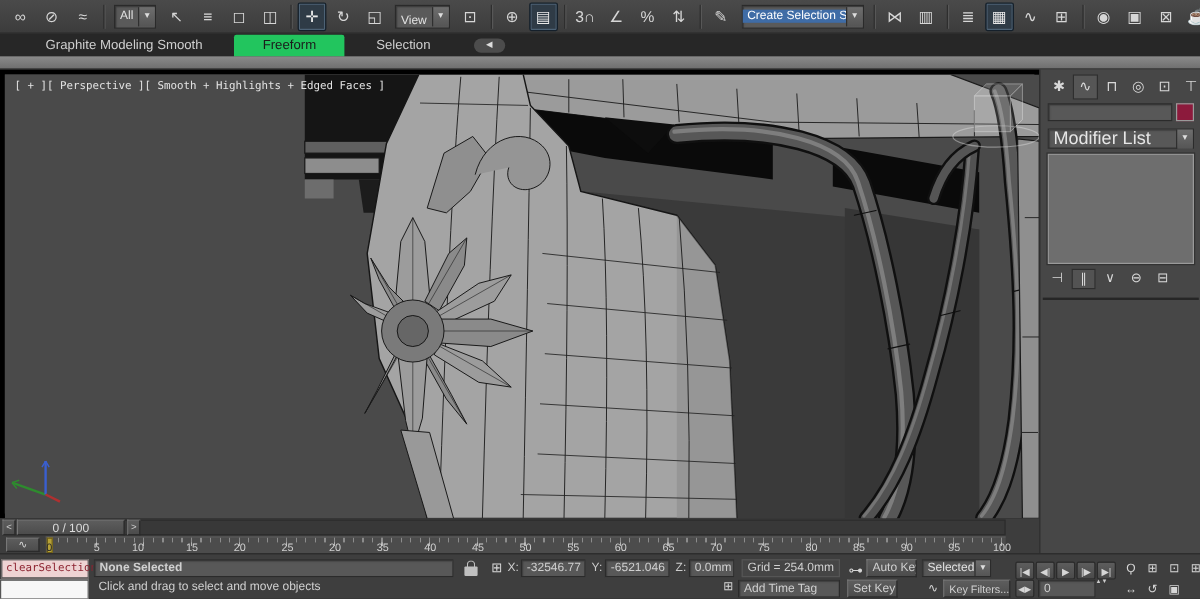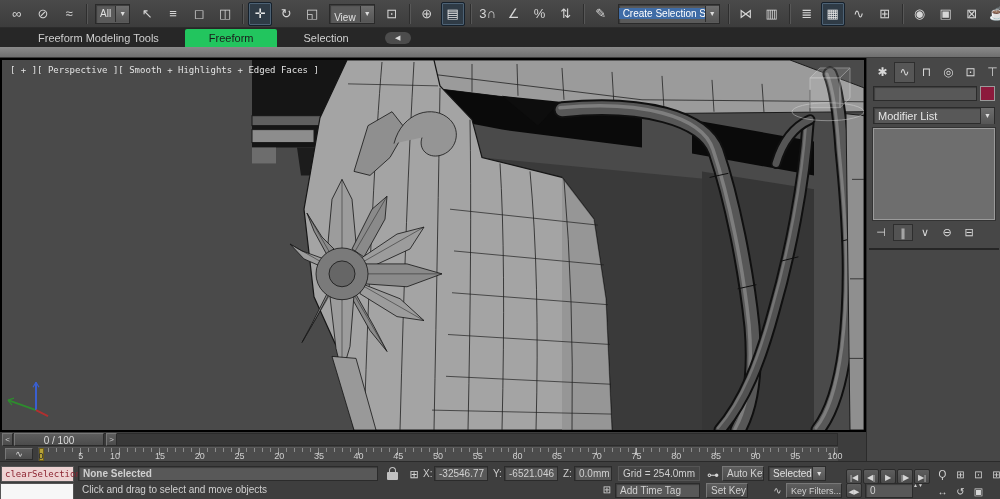--- a/index.html
+++ b/index.html
@@ -22,31 +22,31 @@
   .dd-arrow{width:13px;height:16px;line-height:16px;background:linear-gradient(#6e6e6e,#555);
     border-left:1px solid #2f2f2f;color:#ddd;font-size:7px;text-align:center;}
   
   #tab-bar{left:0;top:28px;width:1000px;height:19px;background:#272727;display:flex;align-items:flex-end;padding-left:14px;box-sizing:border-box;}
   .rtab{font-size:11px;color:#cfcfcf;padding:3px 24px 3px 24px;margin-right:2px;}
   .rtab.on{background:#22c55e;color:#1b1b1b;border-radius:2px 2px 0 0;}
   #ribbon-collapse{margin-left:10px;margin-bottom:3px;width:26px;height:12px;background:#4c4c4c;
     border-radius:6px;color:#ddd;font-size:7px;line-height:12px;text-align:center;}
   #ribbon-strip{left:0;top:47px;width:1000px;height:11px;background:linear-gradient(#8a8a8a,#6f6f6f);border-bottom:1px solid #3a3a3a;box-sizing:border-box;}
   
-  #viewport{left:0;top:58px;width:866px;height:374px;box-sizing:border-box;border:2px solid #000000;background:#4a4a4a;}
+  #viewport{left:0;top:58px;width:866px;height:374px;box-sizing:border-box;border:4px solid #000000;background:#4a4a4a;}
   #vp-label{left:8px;top:5px;font-family:"DejaVu Sans Mono",monospace;font-size:9px;color:#e3e3e3;letter-spacing:0px;}
   
   #cmd-panel{left:866px;top:58px;width:134px;height:403px;background:#474747;border-left:1px solid #2b2b2b;box-sizing:border-box;}
   .cp-tabs{left:5px;top:4px;display:flex;}
   .cptab{width:19px;height:19px;line-height:19px;text-align:center;color:#d8d8d8;font-size:12px;margin-right:1px;border:1px solid transparent;}
   .cptab.on{background:#565656;border:1px solid #2e2e2e;}
   .sunken{background:#585858;border:1px solid #2b2b2b;box-shadow:inset 1px 1px 1px #3d3d3d;box-sizing:border-box;}
   .raised{background:linear-gradient(#5d5d5d,#4c4c4c);border:1px solid #2b2b2b;border-top-color:#777;border-left-color:#777;box-sizing:border-box;}
   #mod-dd{left:6px;top:49px;width:122px;height:17px;display:flex;align-items:center;justify-content:space-between;}
-  #mod-dd .dd-val{font-size:11px;color:#e6e6e6;}
+  #mod-dd .dd-val{font-size:15px;color:#e6e6e6;}
   #stack-box{left:6px;top:70px;width:122px;height:92px;background:#6e6e6e;border:1px solid #9a9a9a;outline:1px solid #333;box-sizing:border-box;}
   .stack-btns{left:4px;top:166px;display:flex;}
   .sbtn{width:20px;height:17px;line-height:17px;text-align:center;color:#d9d9d9;font-size:11px;margin-right:2px;}
   .sbtn.on{border:1px solid #2e2e2e;background:#535353;box-sizing:border-box;}
   #cp-sep{left:2px;top:190px;width:130px;height:2px;background:#262626;}
   
   #timeline{left:0;top:432px;width:866px;height:29px;background:#3d3d3d;}
   #ts-track{left:2px;top:1px;width:836px;height:13px;background:#383838;border:1px solid #2c2c2c;box-sizing:border-box;}
   .tiny-btn{width:11px;height:13px;line-height:12px;text-align:center;color:#ccc;font-size:8px;}
   #ts-handle{left:14px;top:1px;width:90px;height:13px;line-height:13px;text-align:center;color:#ddd;font-size:10px;}
@@ -134,21 +134,21 @@
         <span class="tsep"></span>
         <span class="tbtn">◉</span>
         <span class="tbtn">▣</span>
         <span class="tbtn">⊠</span>
         <span class="tbtn">☕</span>
       </span>
   </div>
 
   <div id="tab-bar" class="abs">
     <span style="display:flex;">
-        <span class="rtab">Freeform Modeling Tools</span>
+        <span class="rtab">Graphite Modeling Smooth</span>
         <span class="rtab on">Freeform</span>
         <span class="rtab">Selection</span>
       </span>
     <span id="ribbon-collapse">◀</span>
   </div>
   <div id="ribbon-strip" class="abs"></div>
 
   <div id="viewport" class="abs">
     <svg width="862" height="370" viewBox="0 0 862 372" preserveAspectRatio="none">
       <rect width="862" height="372" fill="#4a4a4a"></rect>

